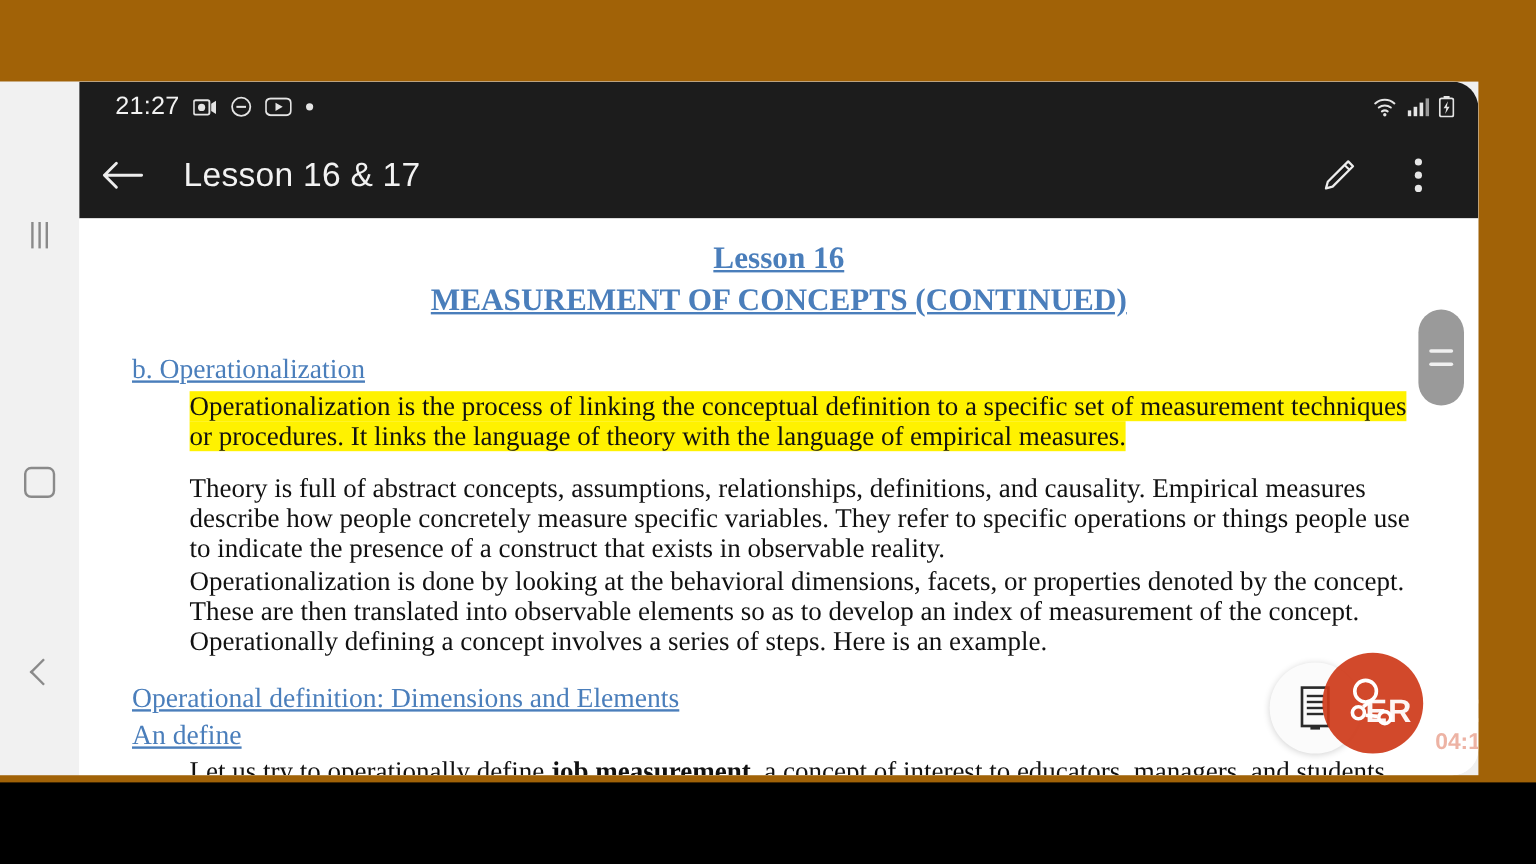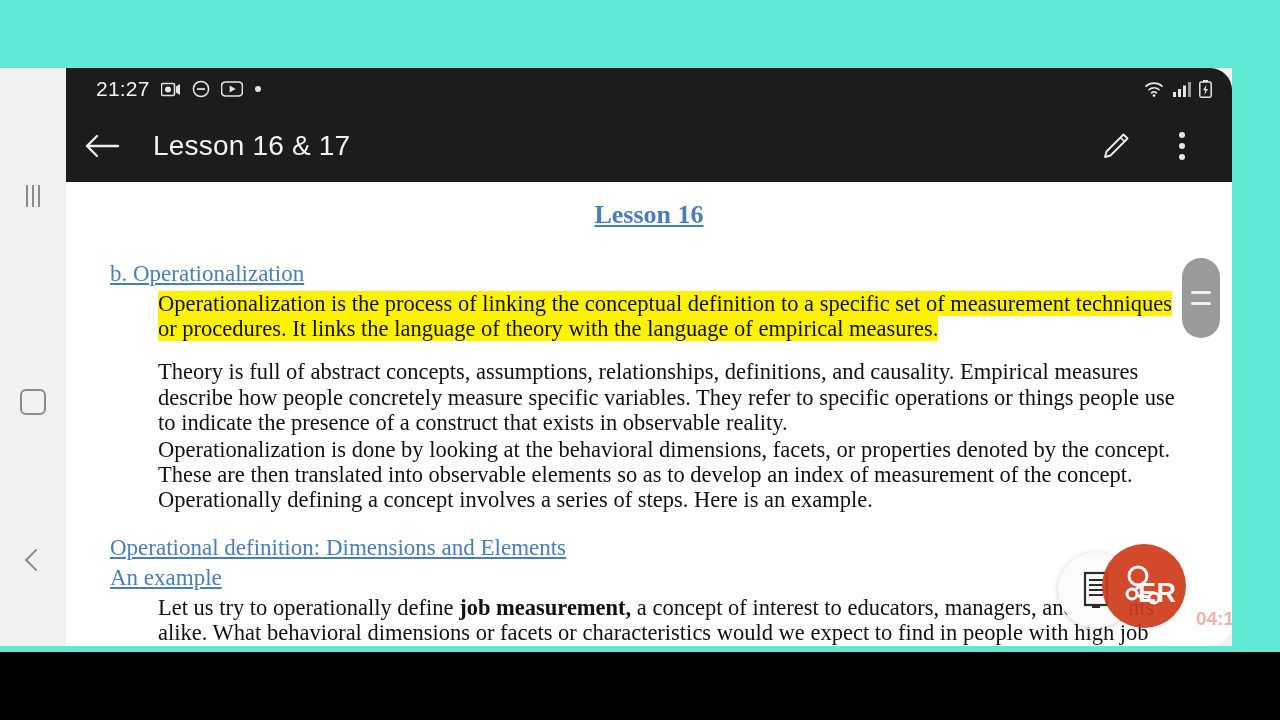--- a/index.html
+++ b/index.html
@@ -11,21 +11,21 @@
     width: 1280px;
     height: 720px;
     overflow: hidden;
     font-family: "Liberation Sans", sans-serif;
   }
 
   #screen {
     position: relative;
     width: 1280px;
     height: 652px;
-    background: #5eead4;
+    background: #a16207;
   }
 
   
   #phone {
     position: absolute;
     left: 0;
     top: 68px;
     width: 1232px;
     height: 578px;
     background: #f0f0f0;
@@ -424,32 +424,33 @@
                 <i></i>
               </span>
           </div>
         </div>
       </div>
 
       <div id="doc">
         <div id="doc-inner">
 
           <div class="doc-title-line" id="title-lesson">Lesson 16</div>
+          <div class="doc-title-line" id="title-topic">MEASUREMENT OF CONCEPTS (CONTINUED)</div>
 
           <p class="heading" id="heading-b">b. Operationalization</p>
 
           <p class="para" id="para-highlight"><span class="hl">Operationalization is the process of linking the conceptual definition to a specific set of measurement techniques or procedures. It links the language of theory with the language of empirical measures.</span></p>
 
           <p class="para" id="para-theory">Theory is full of abstract concepts, assumptions, relationships, definitions, and causality. Empirical measures describe how people concretely measure specific variables. They refer to specific operations or things people use to indicate the presence of a construct that exists in observable reality.</p>
 
           <p class="para" id="para-dims">Operationalization is done by looking at the behavioral dimensions, facets, or properties denoted by the concept. These are then translated into observable elements so as to develop an index of measurement of the concept. Operationally defining a concept involves a series of steps. Here is an example.</p>
 
           <p class="heading" id="heading-opdef">Operational definition: Dimensions and Elements</p>
 
-          <p class="heading" id="heading-example">An example</p>
+          <p class="heading" id="heading-example">An define</p>
 
           <p class="para" id="para-example"><span>Let us try to operationally define </span><span class="b">job measurement,</span><span> a concept of interest to educators, managers, and students alike. What behavioral dimensions or facets or characteristics would we expect to find in people with high job satisfaction? Let us first of all have a deeper definition of job satisfaction.</span></p>
 
         </div>
 
         <div id="scroll-handle">
           <i></i>
             <i></i>
         </div>
       </div>

